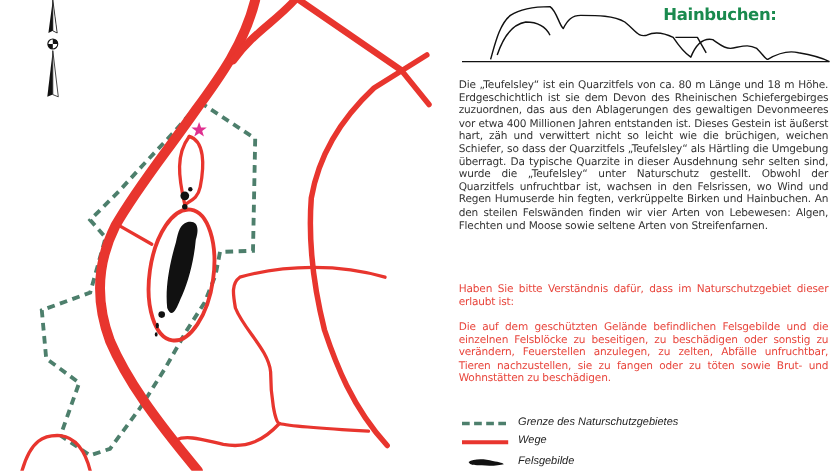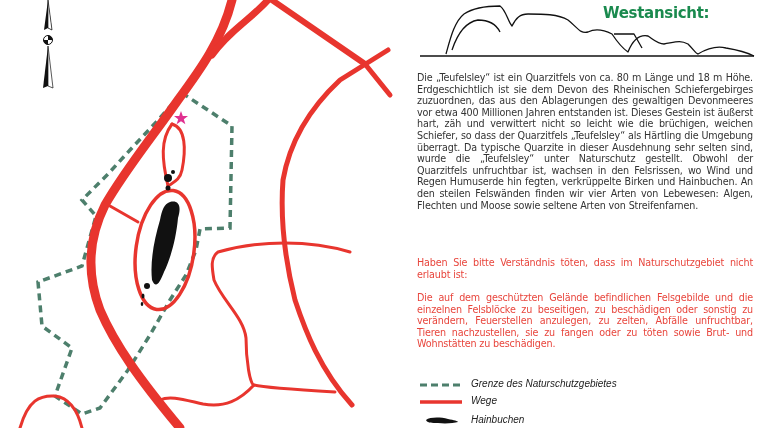--- a/index.html
+++ b/index.html
@@ -73,38 +73,38 @@
 
 <svg id="silhouette" viewBox="0 0 340 62" xmlns="http://www.w3.org/2000/svg">
   <g fill="none" stroke="#111" stroke-width="1.3" stroke-linejoin="round">
     <path d="M2,56 L336,56"></path>
     <path d="M28,54 C32,40 36,22 46,14 C55,8 70,6 82,6 C88,10 90,22 94,26 C98,18 102,14 110,14 C125,14 140,14 150,20 C160,28 162,34 170,32 C178,28 186,30 194,34 C198,40 204,48 210,52 C214,42 220,34 230,36 C236,40 240,44 246,44 C258,42 262,40 270,44 C276,50 278,54 280,54 C290,48 300,46 308,48 C320,50 328,52 336,56"></path>
     <path d="M34,50 C40,32 48,22 60,20 C70,20 78,24 82,32"></path>
     <path d="M196,34 L216,34 L224,48"></path>
   </g>
 </svg>
 
-<div class="title">Westansicht:</div>
+<div class="title">Hainbuchen:</div>
 
 <div class="text" id="desc">Die „Teufelsley“ ist ein Quarzitfels von ca. 80 m Länge und 18 m Höhe. Erdgeschichtlich ist sie dem Devon des Rheinischen Schiefergebirges zuzuordnen, das aus den Ablagerungen des gewaltigen Devonmeeres vor etwa 400 Millionen Jahren entstanden ist. Dieses Gestein ist äußerst hart, zäh und verwittert nicht so leicht wie die brüchigen, weichen Schiefer, so dass der Quarzitfels „Teufelsley“ als Härtling die Umgebung überragt. Da typische Quarzite in dieser Ausdehnung sehr selten sind, wurde die „Teufelsley“ unter Naturschutz gestellt. Obwohl der Quarzitfels unfruchtbar ist, wachsen in den Felsrissen, wo Wind und Regen Humuserde hin fegten, verkrüppelte Birken und Hainbuchen. An den steilen Felswänden finden wir vier Arten von Lebewesen: Algen, Flechten und Moose sowie seltene Arten von Streifenfarnen.</div>
-<div class="text" id="warn">Haben Sie bitte Verständnis töten, dass im Naturschutzgebiet nicht erlaubt ist:</div>
+<div class="text" id="warn">Haben Sie bitte Verständnis dafür, dass im Naturschutzgebiet dieser erlaubt ist:</div>
 <div class="text" id="rules">Die auf dem geschützten Gelände befindlichen Felsgebilde und die einzelnen Felsblöcke zu beseitigen, zu beschädigen oder sonstig zu verändern, Feuerstellen anzulegen, zu zelten, Abfälle unfruchtbar, Tieren nachzustellen, sie zu fangen oder zu töten sowie Brut- und Wohnstätten zu beschädigen.</div>
 
 <div class="legend">
   <div class="legend-row" style="top:377px;text-align:center;">
     <svg class="legend-sym" viewBox="0 0 46 14">
       <line x1="2" y1="8" x2="44" y2="8" stroke="#4d7f6c" stroke-width="3" stroke-dasharray="7,4"></line>
     </svg>
     <span class="legend-label">Grenze des Naturschutzgebietes</span>
   </div>
   <div class="legend-row" style="top:394px;">
     <svg class="legend-sym" viewBox="0 0 46 14">
       <line x1="2" y1="8" x2="44" y2="8" stroke="#e8352e" stroke-width="3.5"></line>
     </svg>
     <span class="legend-label">Wege</span>
   </div>
   <div class="legend-row" style="top:413px;">
     <svg class="legend-sym" viewBox="0 0 46 14">
       <path d="M8,7 C12,4 22,4 30,6 C36,7 40,8 40,9 C36,10 28,11 20,10 C14,10 9,10 8,7 Z" fill="#111"></path>
     </svg>
-    <span class="legend-label">Hainbuchen</span>
+    <span class="legend-label">Felsgebilde</span>
   </div>
 </div>
 
 </body></html>

